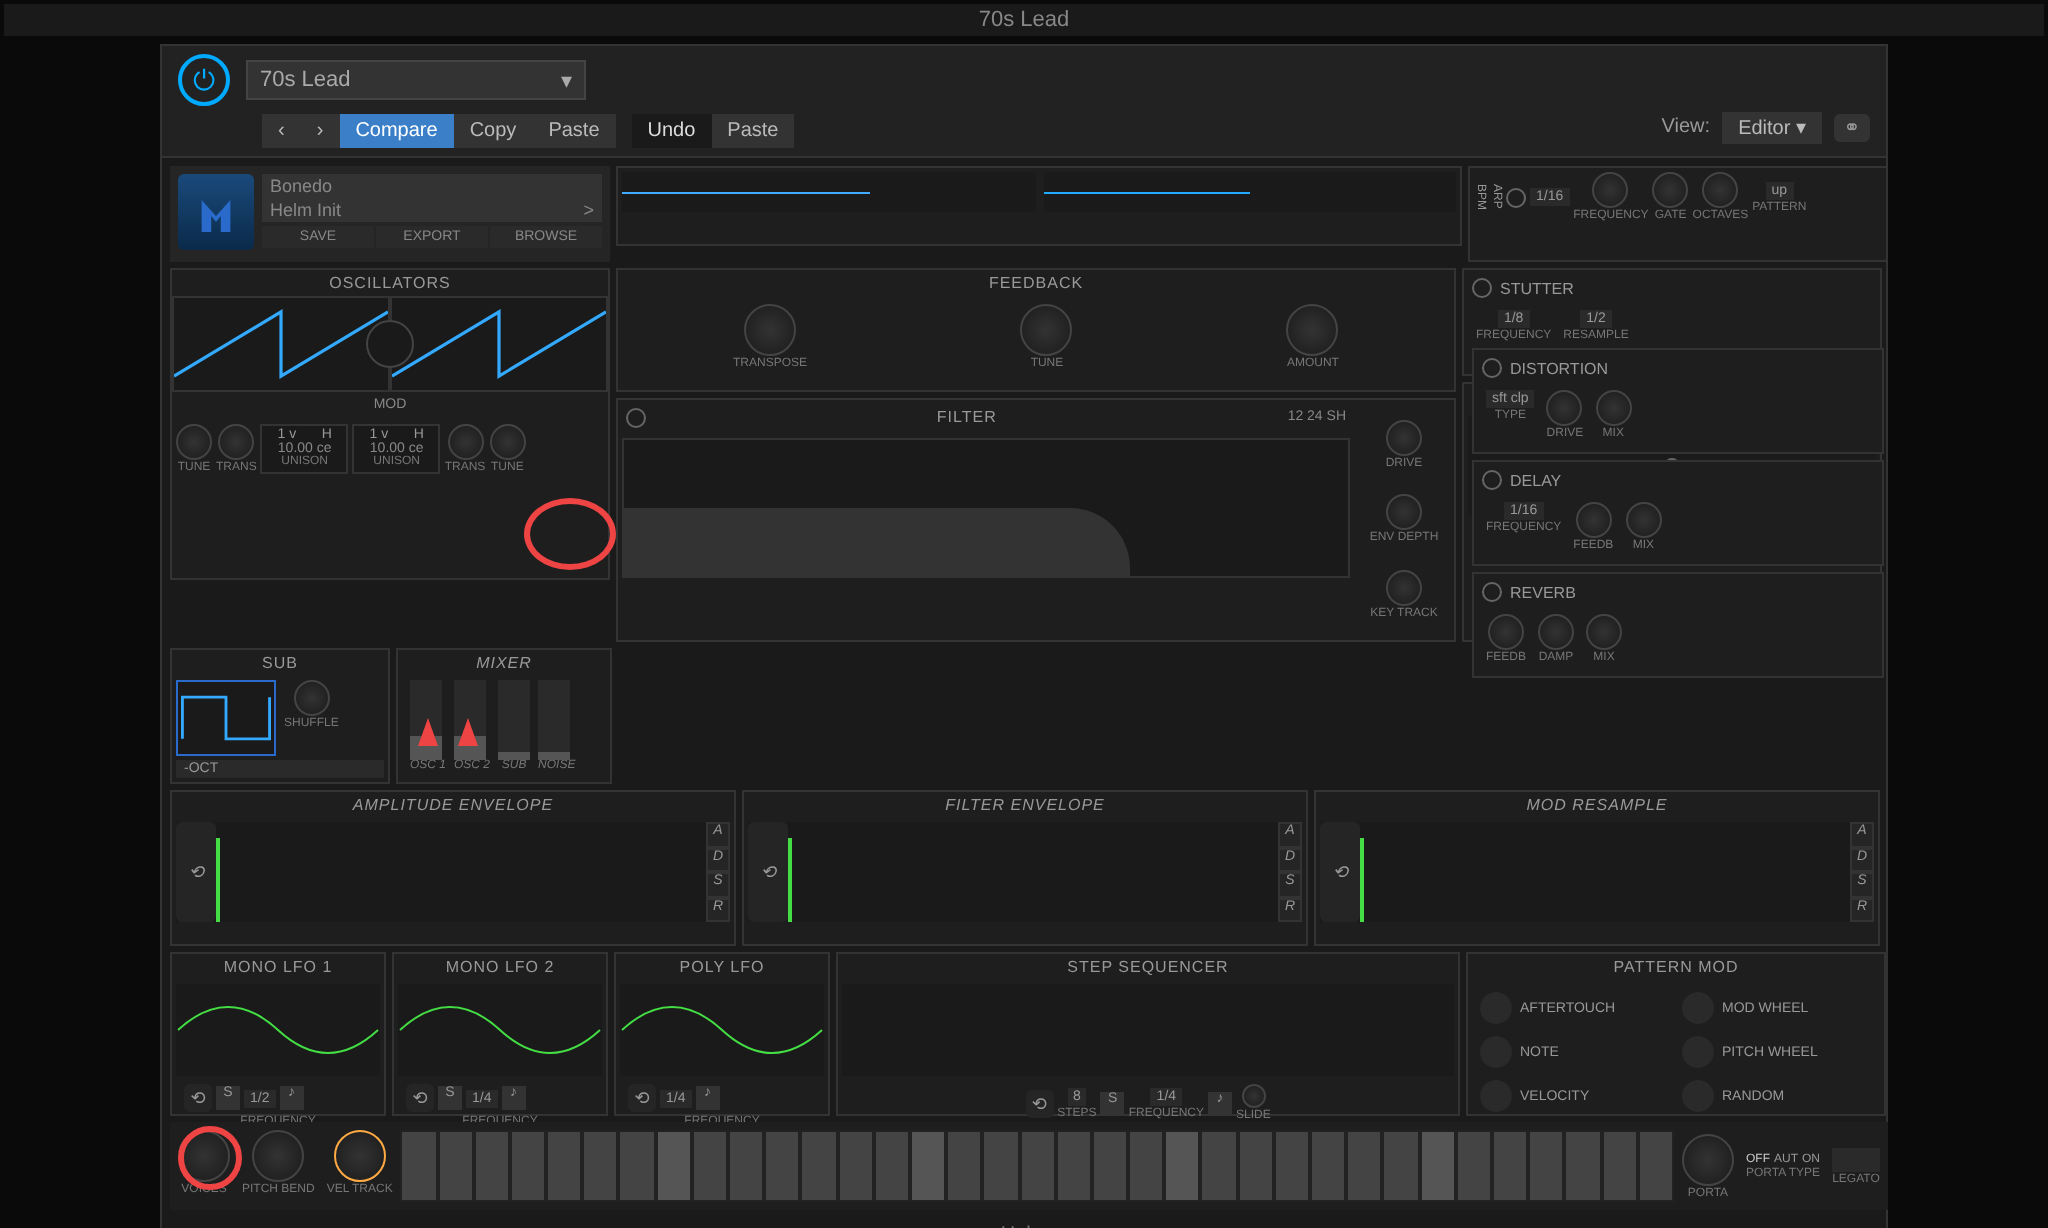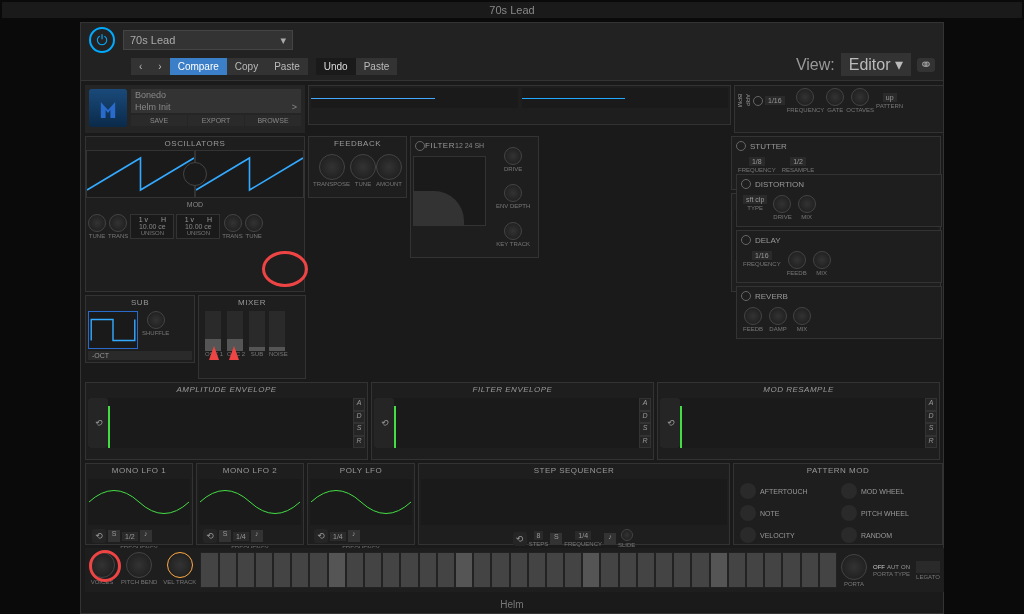--- a/index.html
+++ b/index.html
@@ -7,21 +7,21 @@
 .window{width:1024px;height:614px;background:#0a0a0a;padding:2px;}
 .titlebar{text-align:center;color:#888;font-size:11px;padding:2px 0;background:#1a1a1a;}
 .plugin{margin:4px 78px;background:#1a1a1a;border:1px solid #333;}
 .header{display:flex;align-items:center;padding:4px 8px;background:#222;border-bottom:1px solid #333;}
 .pwr-btn{width:26px;height:26px;border:2px solid #0af;border-radius:50%;display:flex;align-items:center;justify-content:center;color:#0af;font-size:14px;}
 .preset-sel{margin-left:8px;width:170px;height:20px;background:#333;border:1px solid #444;color:#aaa;padding:2px 6px;font-size:11px;display:flex;justify-content:space-between;align-items:center;}
 .btn-row{display:flex;gap:0;margin-top:4px;margin-left:42px;}
 .hbtn{padding:3px 8px;font-size:10px;background:#333;color:#bbb;border:none;}
 .hbtn.active{background:#3a7fc8;color:#fff;}
 .hbtn.dark{background:#1a1a1a;color:#ddd;}
-.view-row{margin-left:auto;display:flex;align-items:center;gap:6px;color:#999;font-size:16px;}
+.view-row{margin-left:auto;display:flex;align-items:center;gap:6px;color:#999;font-size:10px;}
 .view-sel{background:#333;padding:2px 8px;color:#bbb;}
 .link-ic{width:18px;height:14px;background:#333;border-radius:3px;display:flex;align-items:center;justify-content:center;}
 .main{padding:4px;display:grid;grid-template-columns:220px 210px 210px 210px;gap:3px;}
 .panel{background:#1e1e1e;border:1px solid #333;}
 .panel-hdr{text-align:center;font-size:8px;color:#999;padding:2px 0;letter-spacing:0.5px;}
 .preset-box{background:#252525;padding:4px;display:flex;gap:4px;}
 .logo{width:38px;height:38px;background:linear-gradient(180deg,#1a4a7a 0%,#0a2a4a 100%);border-radius:3px;display:flex;align-items:center;justify-content:center;}
 .logo-inner{width:24px;height:20px;background:#2a6aca;clip-path:polygon(20% 100%,20% 20%,50% 60%,80% 20%,80% 100%,60% 100%,60% 60%,50% 75%,40% 60%,40% 100%);}
 .preset-info{flex:1;background:#333;}
 .preset-name{color:#888;font-size:9px;padding:1px 4px;}
@@ -48,21 +48,21 @@
 .fb-panel{height:62px;}
 .knob-row{display:flex;justify-content:space-around;padding:4px;}
 .filter-panel{height:122px;}
 .filter-top{display:flex;align-items:center;padding:2px 4px;}
 .filter-modes{font-size:7px;color:#888;margin-left:auto;}
 .filter-disp{height:70px;background:#1a1a1a;margin:2px;border:1px solid #333;position:relative;}
 .filter-curve{position:absolute;bottom:0;left:0;right:30%;height:50%;background:#333;border-top-right-radius:30px;}
 .sub-panel{height:68px;}
 .sub-content{display:flex;gap:4px;padding:2px;}
 .sub-wave{width:50px;height:38px;background:#1a1a1a;border:1px solid #2a6aca;}
-.mixer-panel{height:84px;}
+.mixer-panel{height:68px;font-style:italic;}
 .mixer-sliders{display:flex;gap:4px;padding:2px 6px;}
 .mixer-sl{width:16px;height:40px;background:#2a2a2a;position:relative;}
 .mixer-fill{position:absolute;bottom:0;width:100%;background:#555;}
 .mixer-lbl{font-size:6px;text-align:center;color:#777;}
 .env-panel{height:78px;}
 .env-disp{height:50px;background:#1a1a1a;margin:2px;display:flex;}
 .env-mod{width:20px;background:#252525;display:flex;align-items:center;justify-content:center;border-radius:3px;}
 .env-graph{flex:1;position:relative;}
 .env-line{position:absolute;left:0;top:8px;bottom:0;width:2px;background:#4d4;}
 .env-adsr{width:12px;display:flex;flex-direction:column;font-size:7px;text-align:center;}
@@ -234,21 +234,21 @@
                 <div class="knob-lbl">TRANS</div>
               </div>
         <div class="knob-grp">
                 <div class="knob"></div>
                 <div class="knob-lbl">TUNE</div>
               </div>
       </div>
       <div class="circle-hl" style="width:46px;height:36px;right:-4px;bottom:4px;"></div>
     </div>
 
-    <div style="display:flex;gap:3px;">
+    <div style="display:flex;flex-direction:column;gap:3px;">
       <div class="panel fb-panel">
         <div class="panel-hdr">FEEDBACK</div>
         <div class="knob-row">
           <div class="knob-grp">
                   <div class="knob big"></div>
                   <div class="knob-lbl">TRANSPOSE</div>
                 </div>
           <div class="knob-grp">
                   <div class="knob big"></div>
                   <div class="knob-lbl">TUNE</div>

